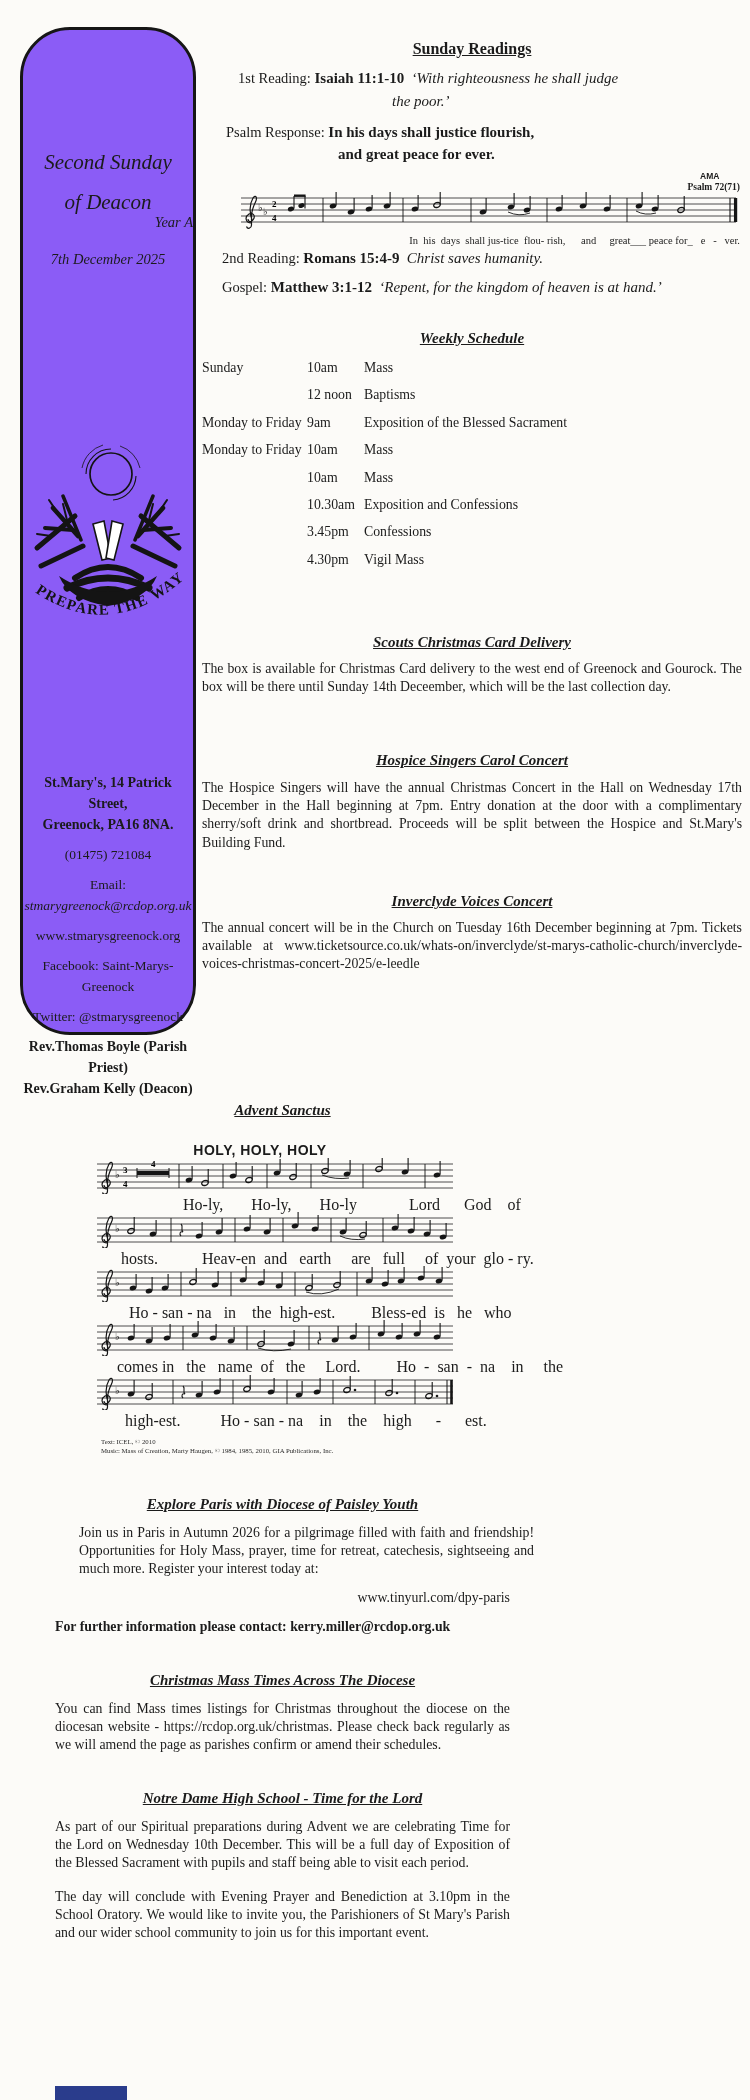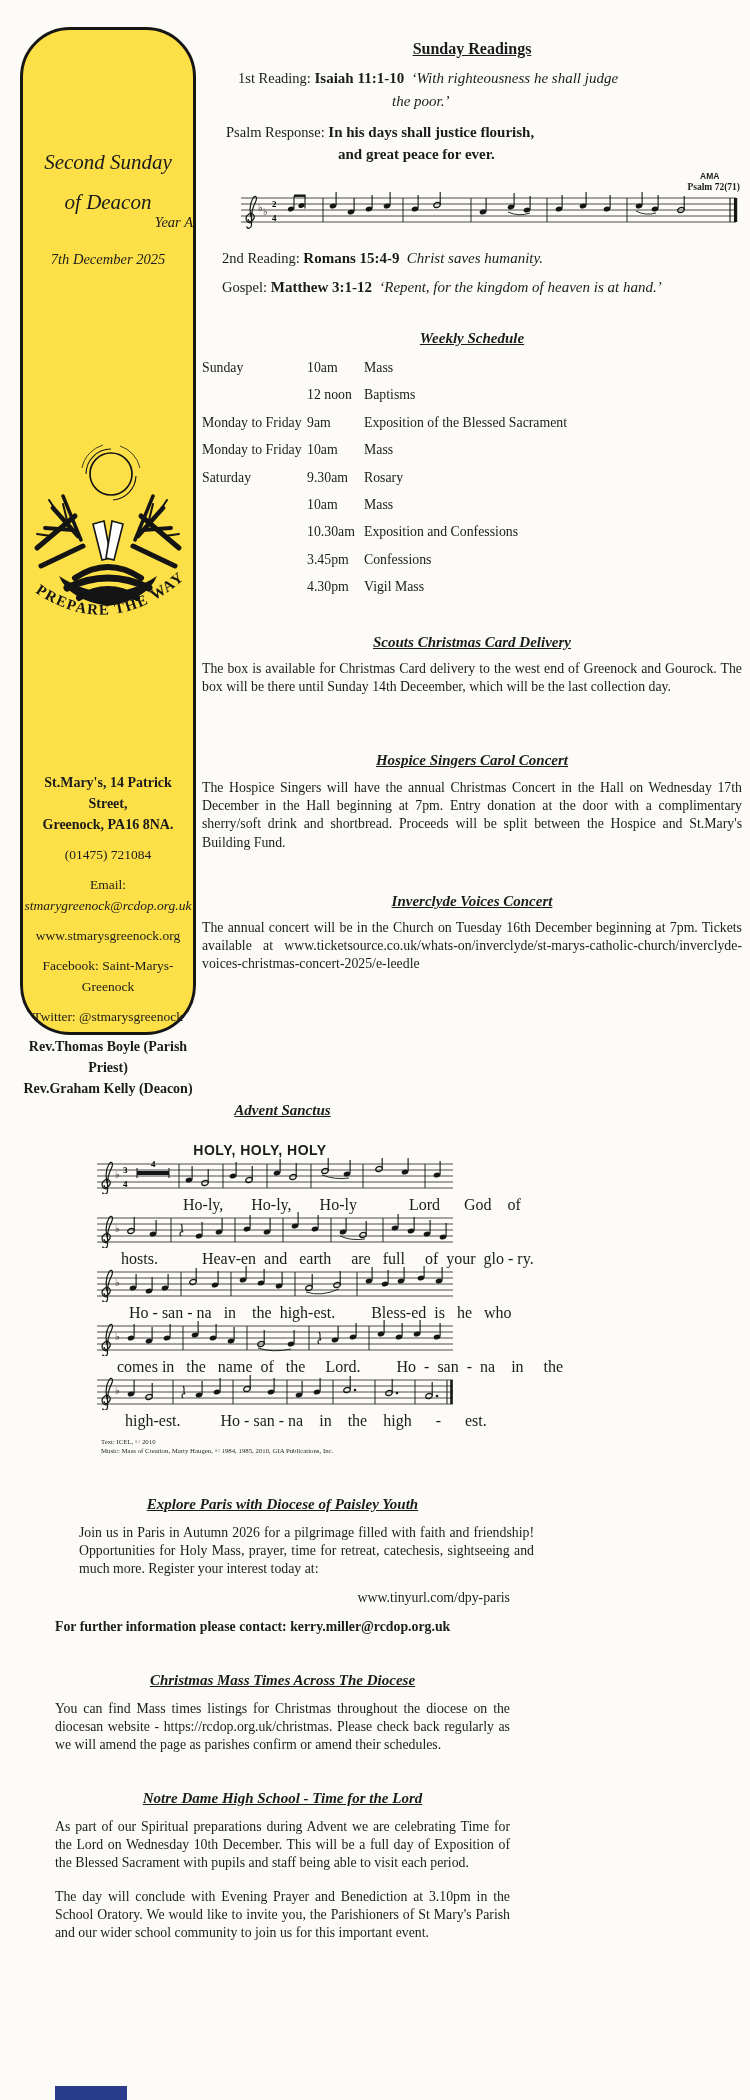--- a/index.html
+++ b/index.html
@@ -1,20 +1,20 @@
 <!DOCTYPE html>
 <html><head>
 <meta charset="utf-8">
 <style>
   html,body{margin:0;padding:0;}
   body{font-family:"Liberation Serif",serif;color:#1b1b1b;}
   .page{position:relative;width:750px;height:2100px;background:#fcfbf8;overflow:hidden;}
   .abs{position:absolute;}
   
-  .sidebar{left:20px;top:27px;width:176px;height:1008px;border:3px solid #161616;border-radius:50px;box-sizing:border-box;background:#fde047;}
+  .sidebar{left:20px;top:27px;width:176px;height:1008px;border:3px solid #161616;border-radius:50px;box-sizing:border-box;background:#8b5cf6;}
   .sb-title{top:112px;left:0;width:100%;text-align:center;font-style:italic;font-size:21px;line-height:40px;}
   .sb-sub{left:0;width:100%;text-align:center;font-style:italic;font-size:14.5px;}
   .sb-art{top:398px;left:0;width:100%;text-align:center;}
   .sb-address{top:742px;left:0;width:100%;text-align:center;font-size:13.5px;line-height:21px;}
   .sb-address .b{font-weight:bold;font-size:14px;}
   .sb-address .gap{height:9px;}
   .it{font-style:italic;}
   
   .hd{font-weight:bold;font-style:italic;text-decoration:underline;text-align:center;font-size:15px;}
   .hd-up{font-weight:bold;font-style:normal;}
@@ -184,20 +184,21 @@
         <use href="#qn" x="358" y="14"></use>
         <use href="#qn" x="382" y="17"></use>
       <use href="#bar" x="402"></use>
       <use href="#qn" x="414" y="14"></use>
         <use href="#qn" x="430" y="17"></use>
       <path d="M411,19 Q420,24 431,21" fill="none" stroke="#151515" stroke-width="0.9"></path>
       <use href="#hn" x="456" y="18"></use>
       <path d="M505,6 V30 M509.5,6 V30" stroke="#151515" stroke-width="1.1"></path>
         <path d="M511,6 V30" stroke="#151515" stroke-width="2.4"></path>
     </svg>
+    <div class="lyr" style="padding-left:48px;">In  his  days  shall jus-tice  flou- rish,      and     great___ peace for_   e   -   ver.</div>
   </div>
 
   <div class="abs rc line" style="top:250px;padding-left:20px;">
     <span>2nd Reading:</span>
     <b>Romans 15:4-9</b>&nbsp;
     <i>Christ saves humanity.</i>
   </div>
   <div class="abs rc line" style="top:279px;padding-left:20px;">
     <span>Gospel:</span>
     <b>Matthew 3:1-12</b>&nbsp;
@@ -219,25 +220,20 @@
       </div>
     <div class="sched-row">
         <div class="sched-day">Monday to Friday</div>
         <div class="sched-time">9am</div>
         <div class="sched-event">Exposition of the Blessed Sacrament</div>
       </div>
     <div class="sched-row">
         <div class="sched-day">Monday to Friday</div>
         <div class="sched-time">10am</div>
         <div class="sched-event">Mass</div>
-      </div>
-    <div class="sched-row">
-        <div class="sched-day">Saturday</div>
-        <div class="sched-time">9.30am</div>
-        <div class="sched-event">Rosary</div>
       </div>
     <div class="sched-row">
         <div class="sched-day"></div>
         <div class="sched-time">10am</div>
         <div class="sched-event">Mass</div>
       </div>
     <div class="sched-row">
         <div class="sched-day"></div>
         <div class="sched-time">10.30am</div>
         <div class="sched-event">Exposition and Confessions</div>

